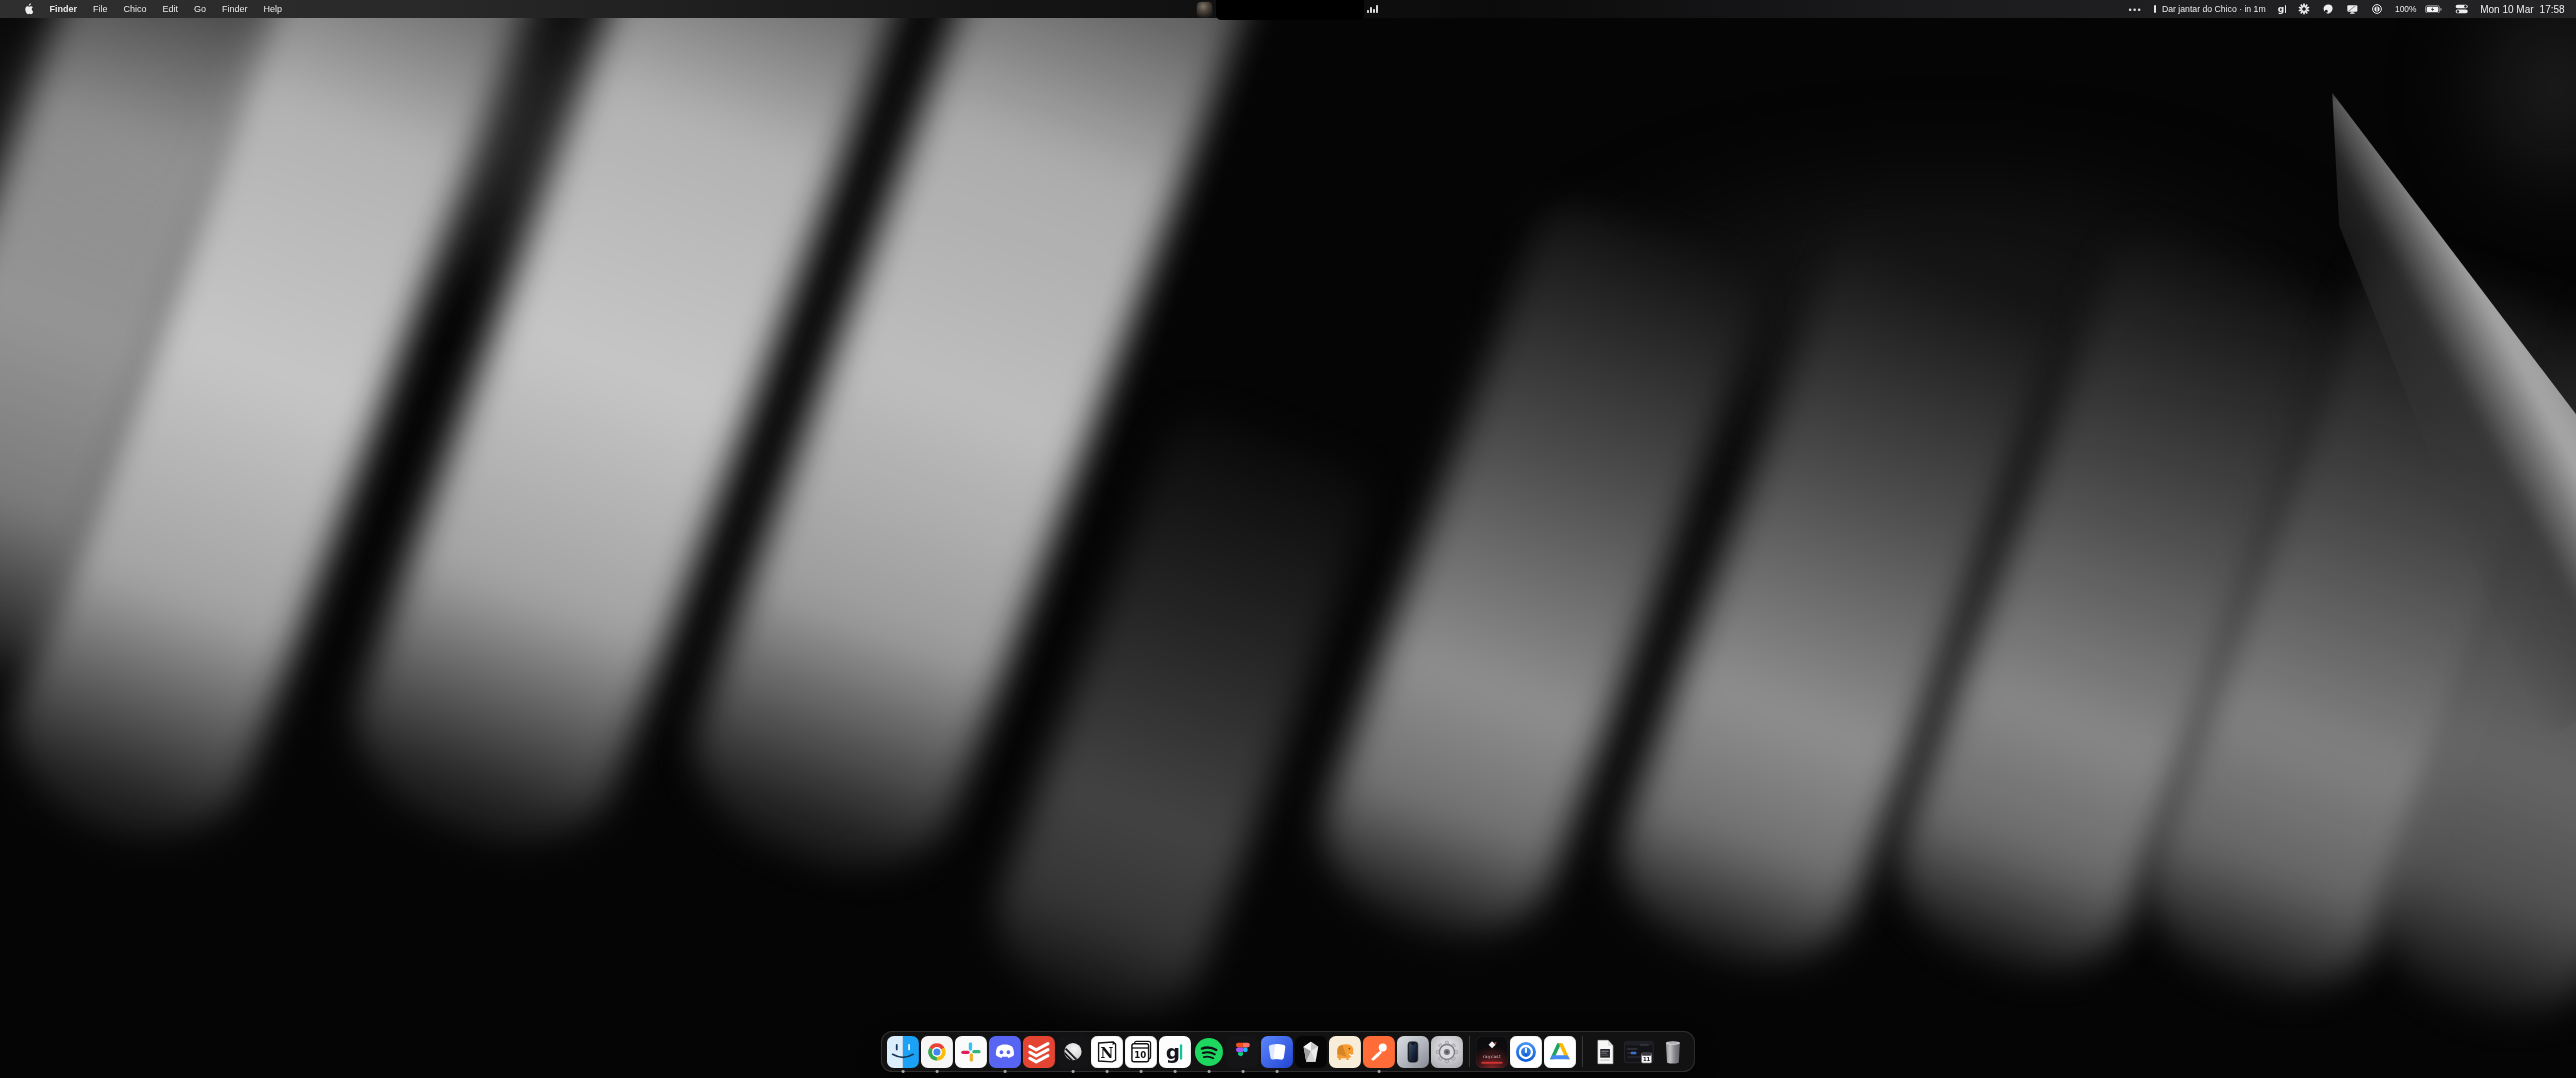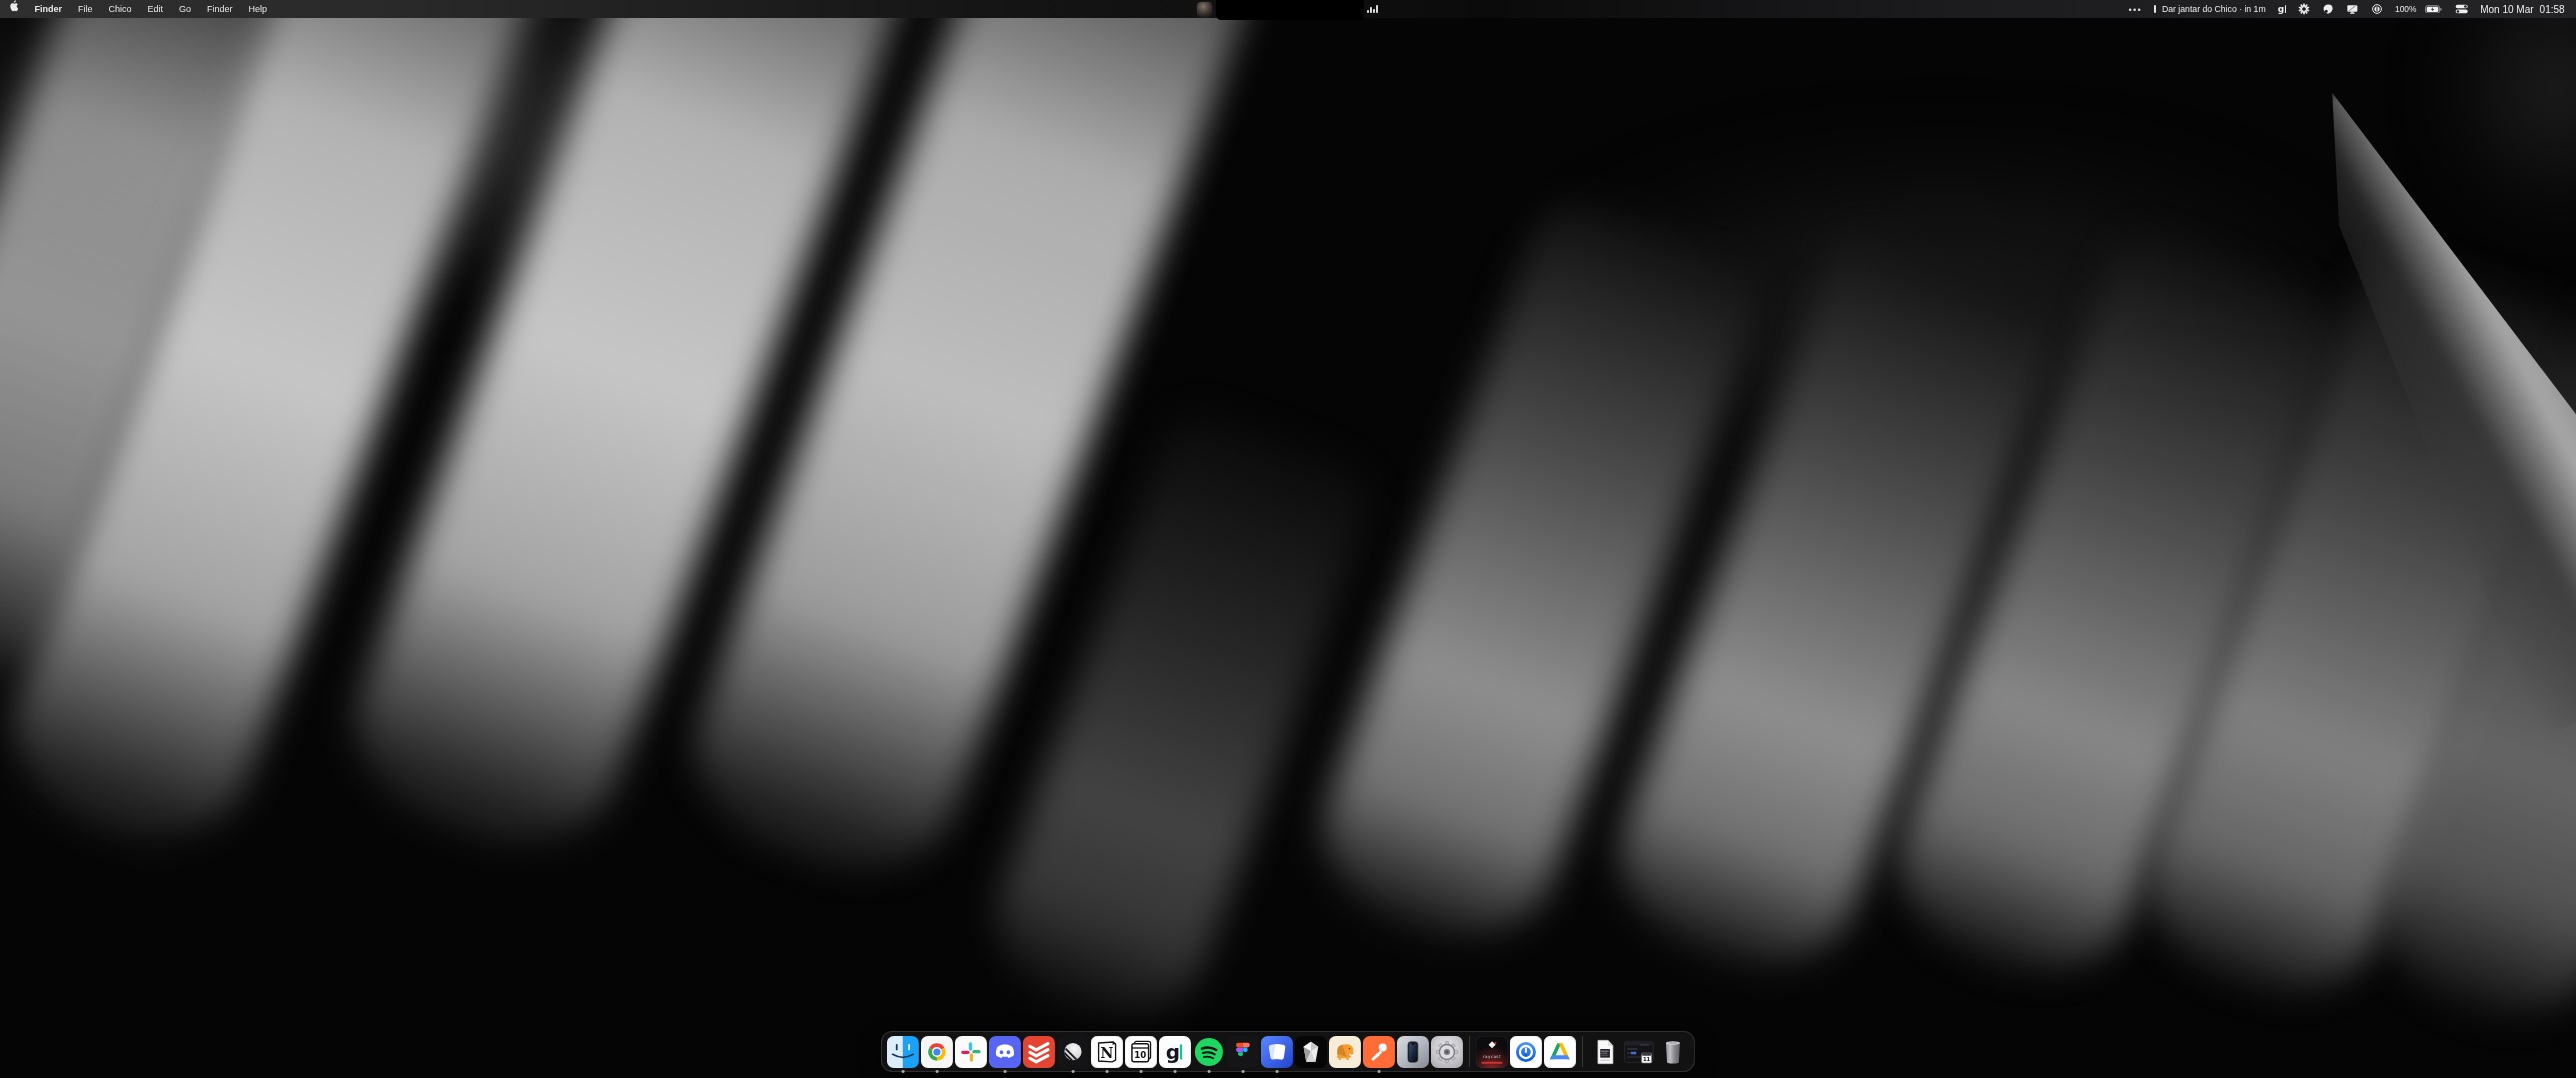--- a/index.html
+++ b/index.html
@@ -11,21 +11,21 @@
   .wall{position:absolute;inset:0;overflow:hidden;background:#050506;z-index:0}
   .key{position:absolute;filter:blur(17.4px);border-radius:47px 47px 114px 114px/40px 40px 87px 87px}
   .keyL{background:linear-gradient(180deg,#3f3f3f 0%,#b2b2b2 26%,#c6c6c6 52%,#a2a2a2 76%,#1f1f1f 97%)}
   .keyR{background:linear-gradient(180deg,#101010 0%,#4d4d4d 34%,#8f8f8f 66%,#707070 84%,#141414 100%)}
   .haze{position:absolute;filter:blur(40px)}
   .wedge{position:absolute;filter:blur(6px)}
   
   .menubar{position:absolute;top:0;left:0;right:0;height:18px;display:flex;align-items:center;
     background:linear-gradient(90deg,#2f2f30 0%,#29292a 16%,#151516 38%,#0b0b0c 58%,#1c1c1e 76%,#242426 100%);
     color:#eaeaec;font-size:9px;z-index:50}
-  .mleft{display:flex;align-items:flex-start;padding-left:3px}
+  .mleft{display:flex;align-items:center;padding-left:18px}
   .mitem{padding:0 8px;line-height:18px;white-space:nowrap}
   .mitem.app{font-weight:bold}
   .apple{display:flex;align-items:center;padding:0 6px}
   .mright{margin-left:auto;display:flex;align-items:center;padding-right:5.4px}
   .sitem{display:flex;align-items:center;padding:0 6px;white-space:nowrap}
   .overflowdots{letter-spacing:1.3px;font-size:9.4px;color:#d6d6d8}
   .rembar{width:2.3px;height:8.7px;border-radius:1.3px;background:#e3e3e5;margin-right:5.4px}
   .remtext{font-size:8.7px;color:#ececee}
   .gcaret{display:inline-block;width:1.2px;height:8px;background:#ededee;margin-left:1px;border-radius:0.7px}
   .gletter{font-size:9px;font-weight:bold;color:#ededee;font-family:"DejaVu Sans",sans-serif}
@@ -151,21 +151,21 @@
     <span class="sitem">
       <svg width="13.4" height="10" viewBox="0 0 20 15">
         <rect x="1" y="1" width="18" height="5.4" rx="2.7" fill="#ededee"></rect>
         <circle cx="15.6" cy="3.7" r="1.9" fill="#1b1b1d"></circle>
         <rect x="1" y="8.4" width="18" height="5.4" rx="2.7" fill="#ededee"></rect>
         <circle cx="4.4" cy="11.1" r="1.9" fill="#1b1b1d"></circle>
       </svg>
     </span>
     <span class="sitem clock">
       <span>Mon 10 Mar</span>
-      <span class="t">01:58</span>
+      <span class="t">17:58</span>
     </span>
   </div>
 </div>
 
 <div class="notch"></div>
 <div class="npArt"></div>
 <div class="viz">
   <i style="height:3.4px"></i>
     <i style="height:6px"></i>
     <i style="height:4px"></i>

